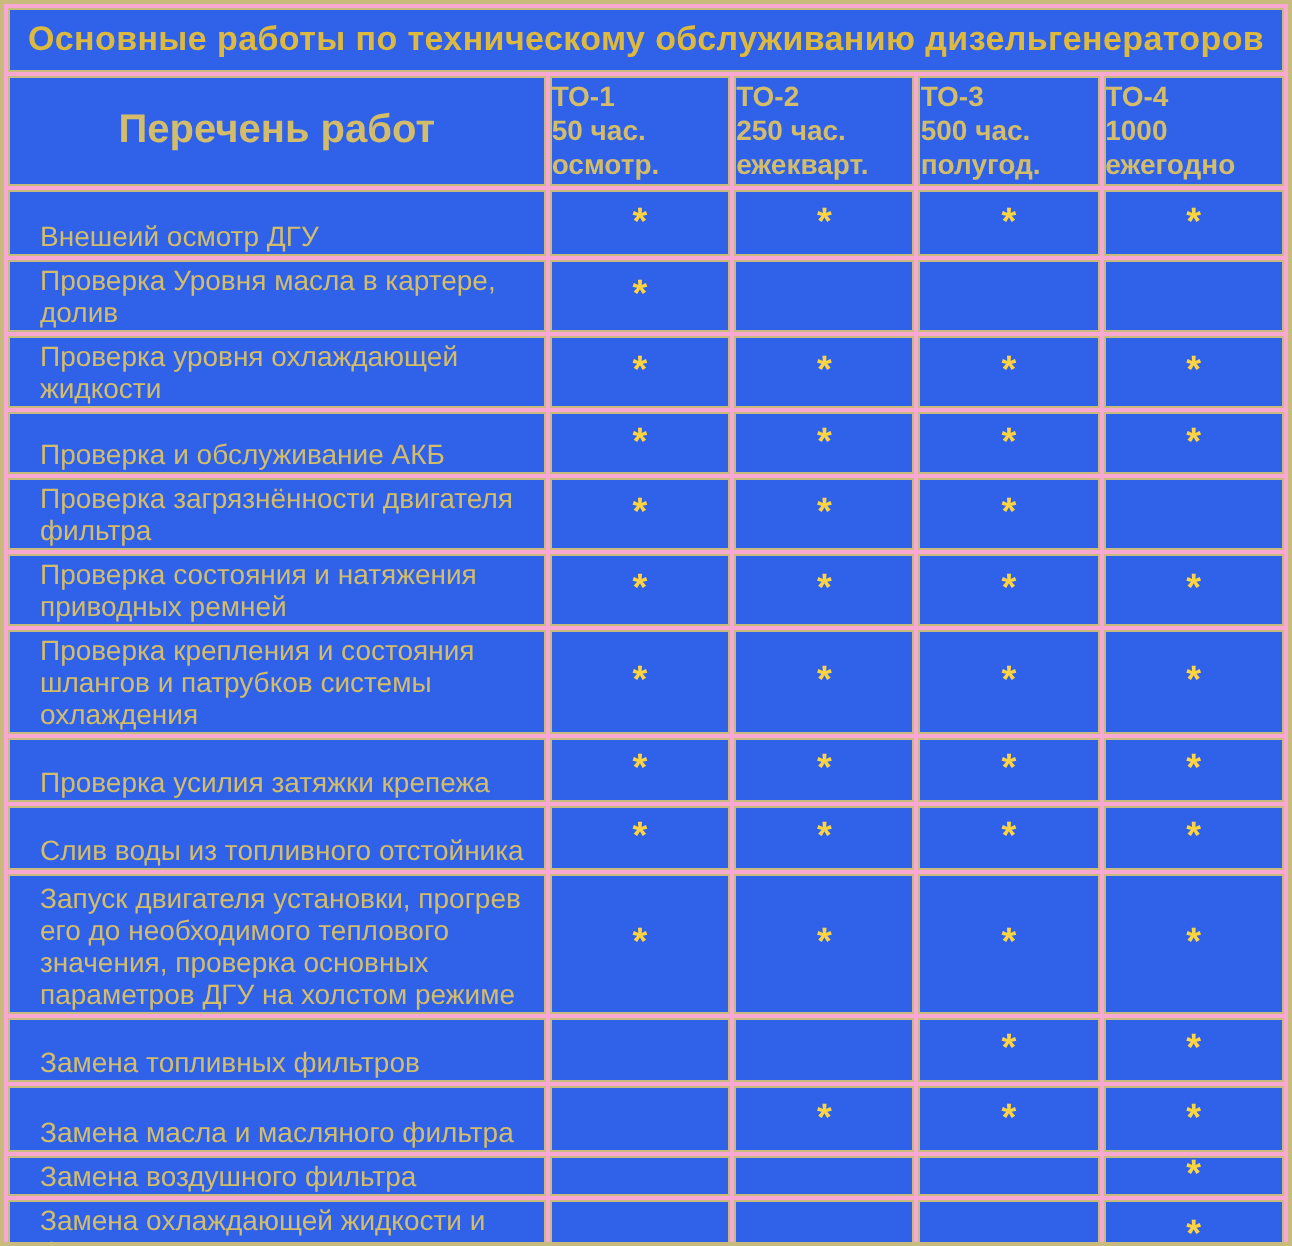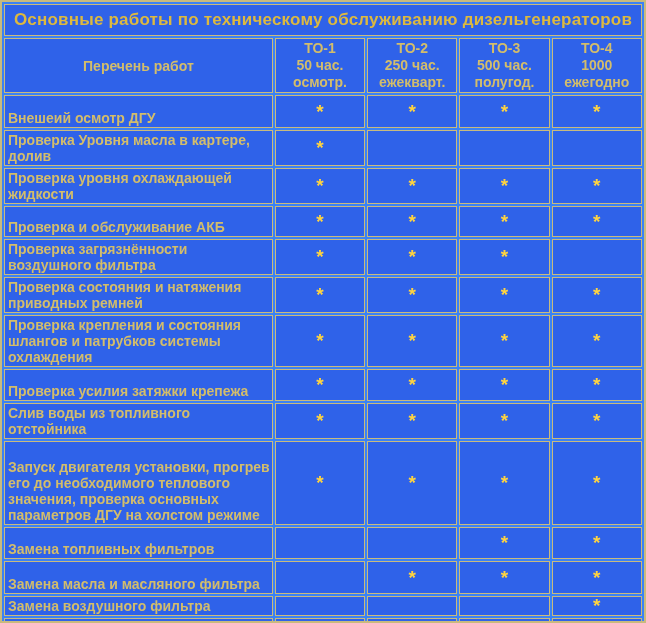--- a/index.html
+++ b/index.html
@@ -6,21 +6,21 @@
     margin: 0;
     padding: 0;
     background: #c9ba7e;
     font-family: "Liberation Sans", "DejaVu Sans", sans-serif;
   }
   #frame {
     width: 646px;
     height: 623px;
     box-sizing: border-box;
     border: 2px solid #c9ba7e;
-    background: #3b82f6;
+    background: #f9a8d4;
     overflow: hidden;
   }
   table {
     width: 100%;
     height: 100%;
     border-collapse: separate;
     border-spacing: 2px;
     table-layout: fixed;
   }
   td {
@@ -31,41 +31,40 @@
   }
   td.title-cell {
     text-align: center;
     vertical-align: middle;
     font-size: 17px;
     font-weight: bold;
     color: #ddb93f;
     letter-spacing: 0.2px;
   }
   td.colhead {
-    text-align: center;
     vertical-align: middle;
     font-size: 14px;
     font-weight: bold;
     color: #d3bd6b;
     line-height: 17px;
     padding: 1px 0;
   }
   td.workhead {
     text-align: center;
     vertical-align: middle;
-    font-size: 14px;
+    font-size: 20px;
     font-weight: bold;
     color: #d3bd6b;
   }
   td.work {
     vertical-align: bottom;
     text-align: left;
-    padding: 1px 2px 1px 3px;
+    padding: 1px 2px 1px 15px;
     font-size: 14px;
-    font-weight: bold;
+    font-weight: normal;
     color: #d3bd6b;
     line-height: 16px;
   }
   td.mark {
     text-align: center;
     vertical-align: middle;
     font-size: 19px;
     font-weight: bold;
     color: #ffd440;
     line-height: 14px;
@@ -139,21 +138,21 @@
 
     <tr style="height:31px">
       <td class="work">Проверка и обслуживание АКБ</td>
       <td class="mark">*</td>
       <td class="mark">*</td>
       <td class="mark">*</td>
       <td class="mark">*</td>
     </tr>
 
     <tr style="height:34px">
-      <td class="work">Проверка загрязнённости воздушного фильтра</td>
+      <td class="work">Проверка загрязнённости двигателя фильтра</td>
       <td class="mark">*</td>
       <td class="mark">*</td>
       <td class="mark">*</td>
       <td class="mark"></td>
     </tr>
 
     <tr style="height:34px">
       <td class="work">Проверка состояния и натяжения приводных ремней</td>
       <td class="mark">*</td>
       <td class="mark">*</td>
@@ -178,21 +177,21 @@
     </tr>
 
     <tr style="height:32px">
       <td class="work">Слив воды из топливного отстойника</td>
       <td class="mark">*</td>
       <td class="mark">*</td>
       <td class="mark">*</td>
       <td class="mark">*</td>
     </tr>
 
-    <tr style="height:84px">
+    <tr style="height:70px">
       <td class="work">Запуск двигателя установки, прогрев его до необходимого теплового значения, проверка основных параметров ДГУ на холстом режиме</td>
       <td class="mark">*</td>
       <td class="mark">*</td>
       <td class="mark">*</td>
       <td class="mark">*</td>
     </tr>
 
     <tr style="height:32px">
       <td class="work">Замена топливных фильтров</td>
       <td class="mark"></td>

